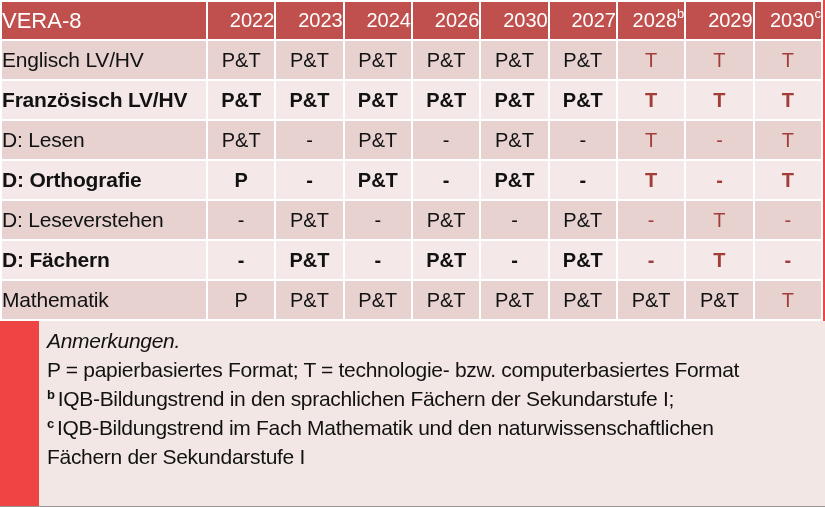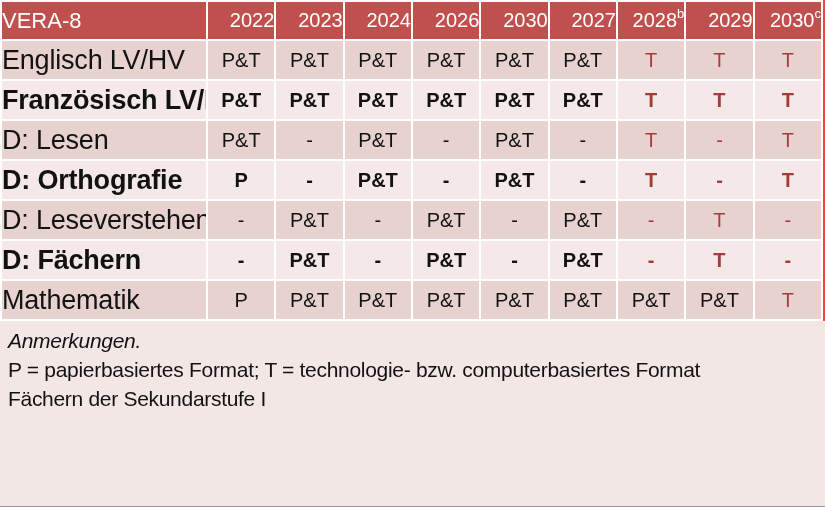--- a/index.html
+++ b/index.html
@@ -58,37 +58,38 @@
   th.year-cell sup {
     font-size: 13px;
     line-height: 0;
     vertical-align: 9px;
   }
   tbody tr.band-dark td { background: var(--band-dark); }
   tbody tr.band-light td { background: var(--band-light); font-weight: bold; }
   td.row-label {
     text-align: left;
     padding-left: 8px;
-    font-size: 27px;
+    font-size: 21px;
     color: var(--cell-text);
     letter-spacing: -0.2px;
   }
   td.value-cell {
     text-align: center;
     font-size: 20px;
     color: var(--cell-text);
   }
   td.value-cell.red { color: var(--highlight-text); }
   .notes {
     flex: 1 1 auto;
     background: var(--notes-bg);
     padding: 5px 10px 0 8px;
     color: var(--cell-text);
     font-size: 21px;
     letter-spacing: -0.3px;
+    margin-left: 39px;
   }
   .notes p {
     margin: 0;
     line-height: 29px;
   }
   .notes p.italic { font-style: italic; }
   .notes sup.note-sup {
     font-weight: 700;
     font-size: 13px;
     line-height: 0;
@@ -201,15 +202,17 @@
           <td class="value-cell">P&amp;T</td>
           <td class="value-cell">P&amp;T</td>
           <td class="value-cell">P&amp;T</td>
           <td class="value-cell red">T</td>
         </tr>
       </tbody>
   </table>
   <div class="notes">
       <p class="italic">Anmerkungen.</p>
       <p>P = papierbasiertes Format; T = technologie- bzw. computerbasiertes Format</p>
+      <p><sup class="note-sup">b</sup>IQB-Bildungstrend in den sprachlichen Fächern der Sekundarstufe I;</p>
+      <p><sup class="note-sup">c</sup>IQB-Bildungstrend im Fach Mathematik und den naturwissenschaftlichen</p>
       <p>Fächern der Sekundarstufe I</p>
     </div>
 </div>
 
 </body></html>

